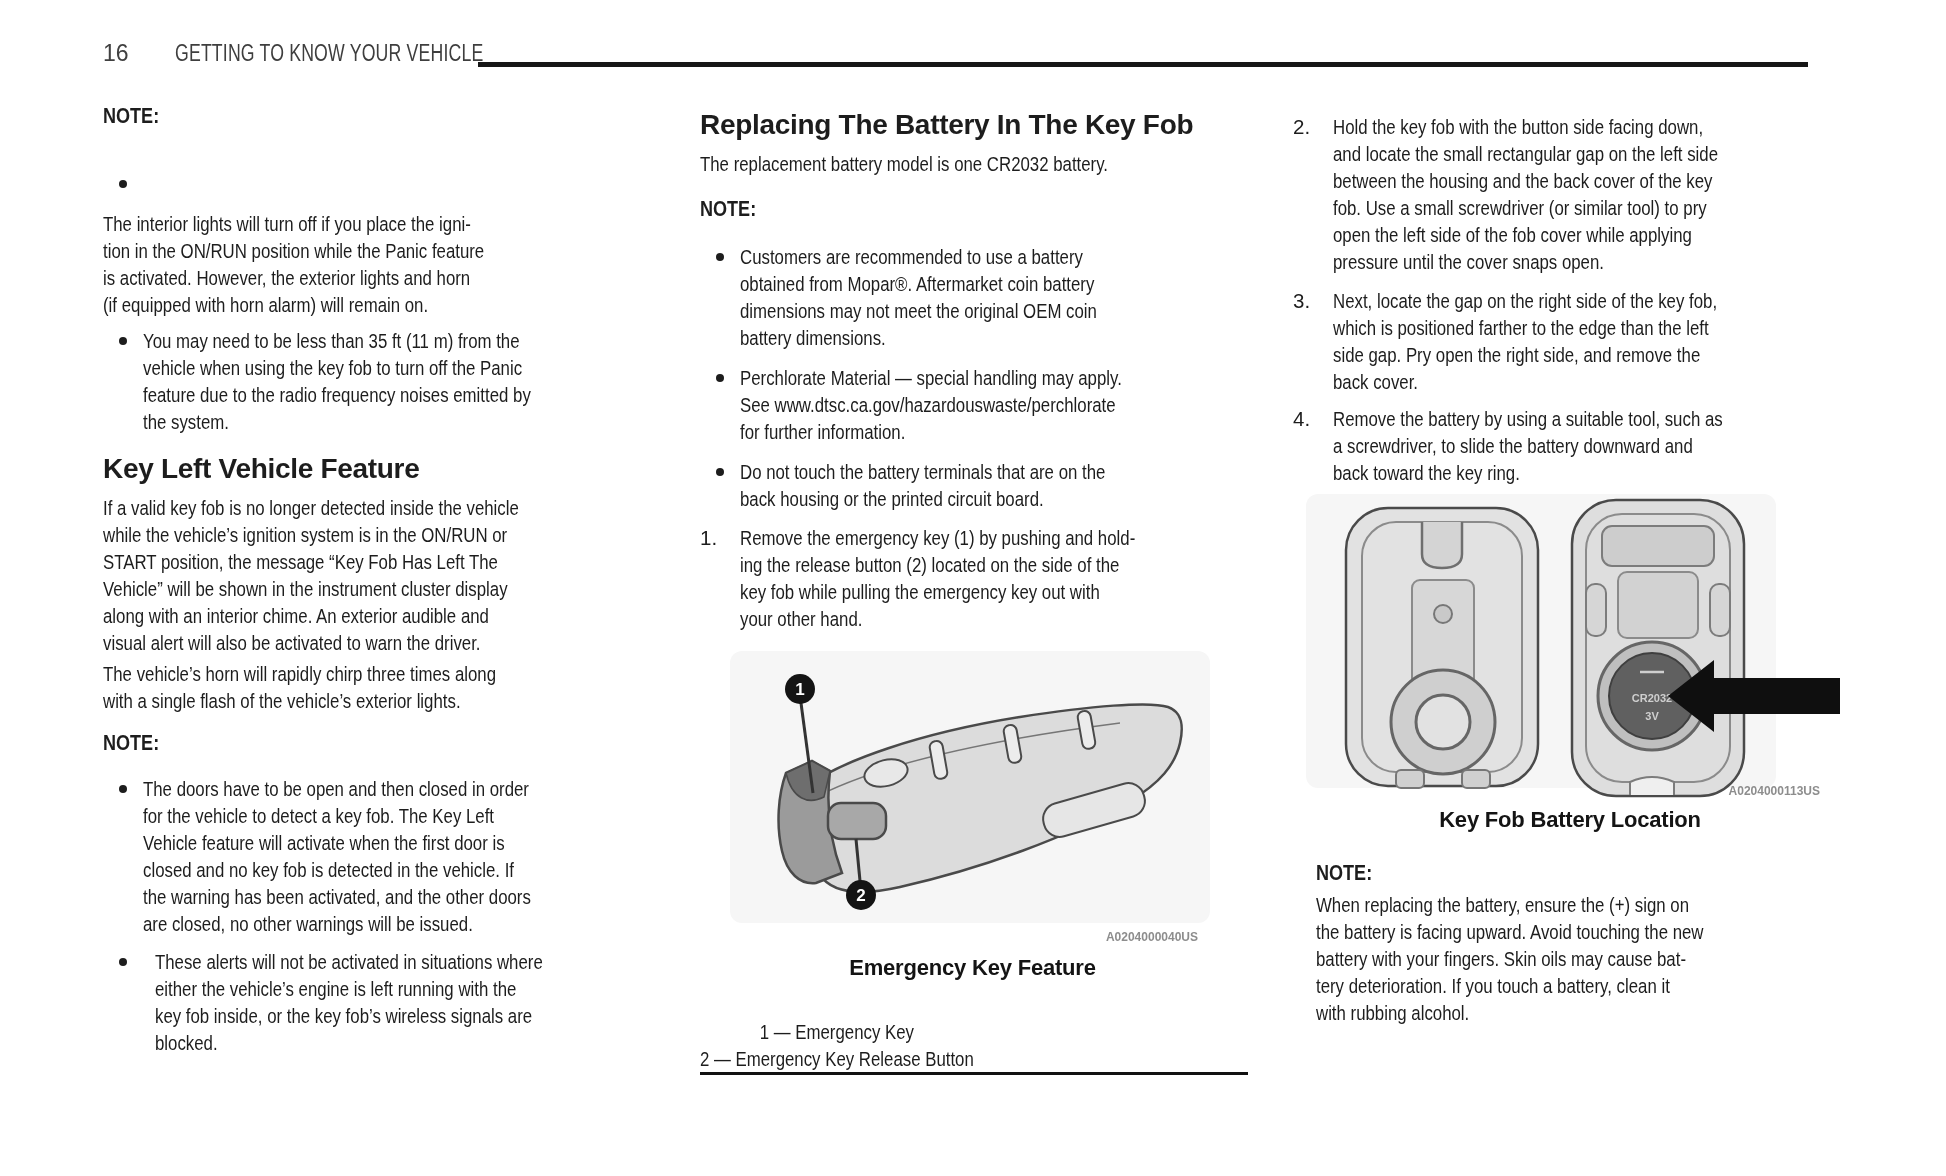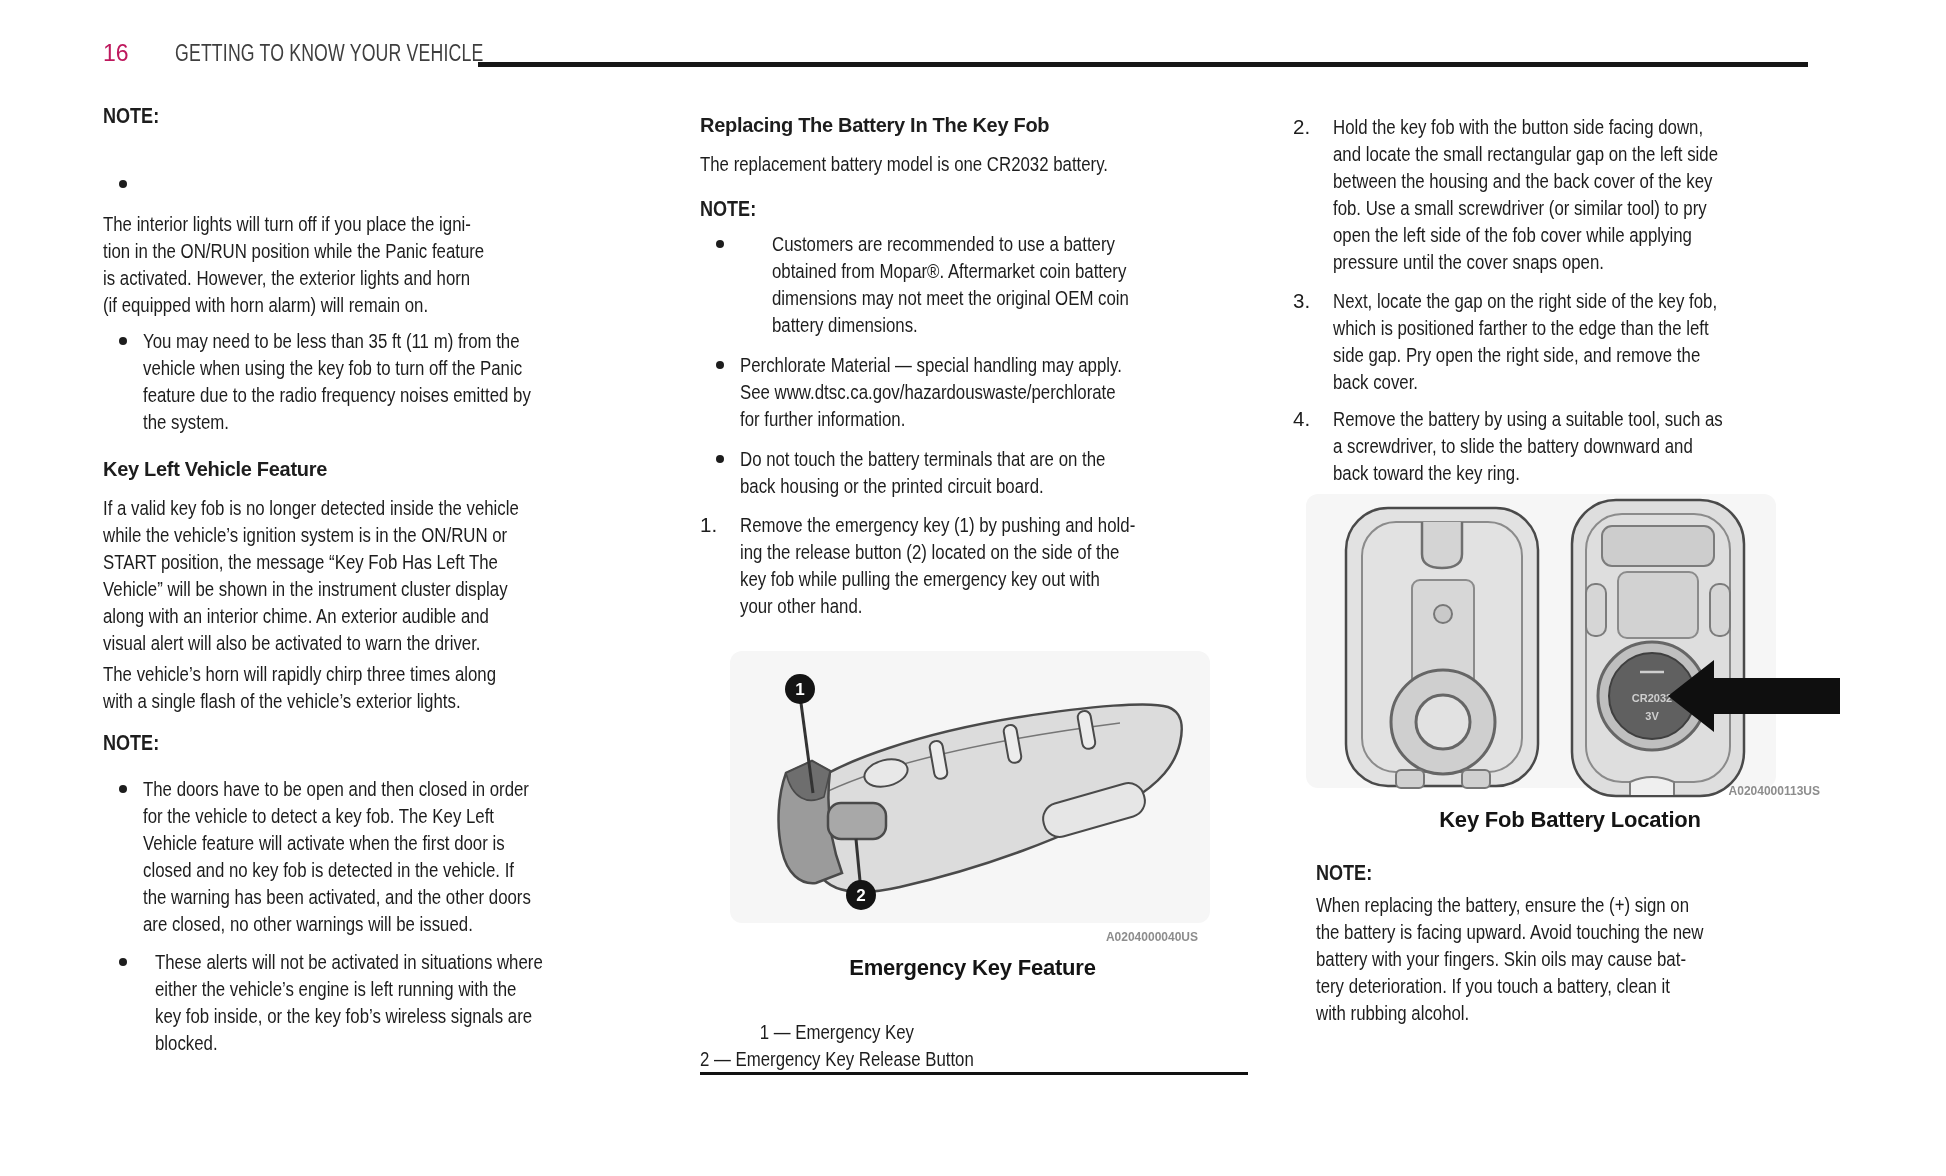--- a/index.html
+++ b/index.html
@@ -1,51 +1,51 @@
 <!DOCTYPE html>
 <html><head>
 <meta charset="utf-8">
 <style>
   html,body{margin:0;padding:0;background:#ffffff;}
   #page{position:relative;width:1946px;height:1176px;background:#ffffff;overflow:hidden;
         font-family:"Liberation Sans","DejaVu Sans",sans-serif;color:#1d1d1d;}
 
   
-  .pagenum{position:absolute;left:103px;top:40px;font-size:23px;color:#be185d;font-weight:500;}
+  .pagenum{position:absolute;left:103px;top:40px;font-size:23px;color:#404040;font-weight:500;}
   .sectitle{position:absolute;left:175px;top:40px;font-size:23px;color:#3e3e3e;font-weight:500;
             letter-spacing:.2px;transform:scaleX(.77);transform-origin:0 0;white-space:nowrap;}
   .hrule{position:absolute;left:478px;top:62px;width:1330px;height:5px;background:#161616;}
 
   
   .col{position:absolute;}
   #col1{left:103px;top:103px;width:520px;}
   #col2{left:700px;top:108px;width:560px;}
   #col3{left:1293px;top:113px;width:545px;}
 
   .txt{white-space:pre;font-size:20.5px;line-height:27px;transform:scaleX(.82);
        transform-origin:0 0;color:#1d1d1d;}
   .note{font-weight:700;font-size:21.5px;line-height:27px;transform:scaleX(.84);
         transform-origin:0 0;white-space:nowrap;}
-  .h1{font-weight:700;font-size:20px;line-height:34px;letter-spacing:-.3px;white-space:nowrap;}
+  .h1{font-weight:700;font-size:28px;line-height:34px;letter-spacing:-.3px;white-space:nowrap;}
 
   .bullet{display:flex;align-items:flex-start;}
   .bullet .marker{flex:0 0 40px;padding-left:16px;box-sizing:border-box;}
   .bullet .marker .dot{display:block;width:8px;height:8px;border-radius:50%;
                        background:#1d1d1d;margin-top:10px;}
   .step{display:flex;align-items:flex-start;}
   .step .num{flex:0 0 40px;font-size:20.5px;line-height:27px;}
 
   
   .figure{position:absolute;}
   .caption{position:absolute;font-weight:700;font-size:22px;line-height:24px;
            text-align:center;letter-spacing:-.2px;color:#141414;}
   .legend{position:absolute;left:700px;top:1018px;text-align:center;}
   .rule2{position:absolute;left:700px;top:1072px;width:548px;height:3px;background:#111;}
 
-  .m28{margin-top:40px;flex-direction:column;} .m24{margin-top:7px;gap:32px;} .m19{margin-top:19px;}
+  .m28{margin-top:40px;flex-direction:column;} .m24{margin-top:20px;} .m19{margin-top:19px;}
   .m18{margin-top:18px;} .m17{margin-top:17px;} .m16{margin-top:16px;}
   .m13{margin-top:13px;} .m12{margin-top:12px;} .m11{margin-top:11px;gap:12px;}
   .m10{margin-top:10px;} .m9{margin-top:9px;}  .m8{margin-top:8px;}
   .m4{margin-top:4px;}
 </style>
 </head>
 <body>
 
 <div id="page">
 

